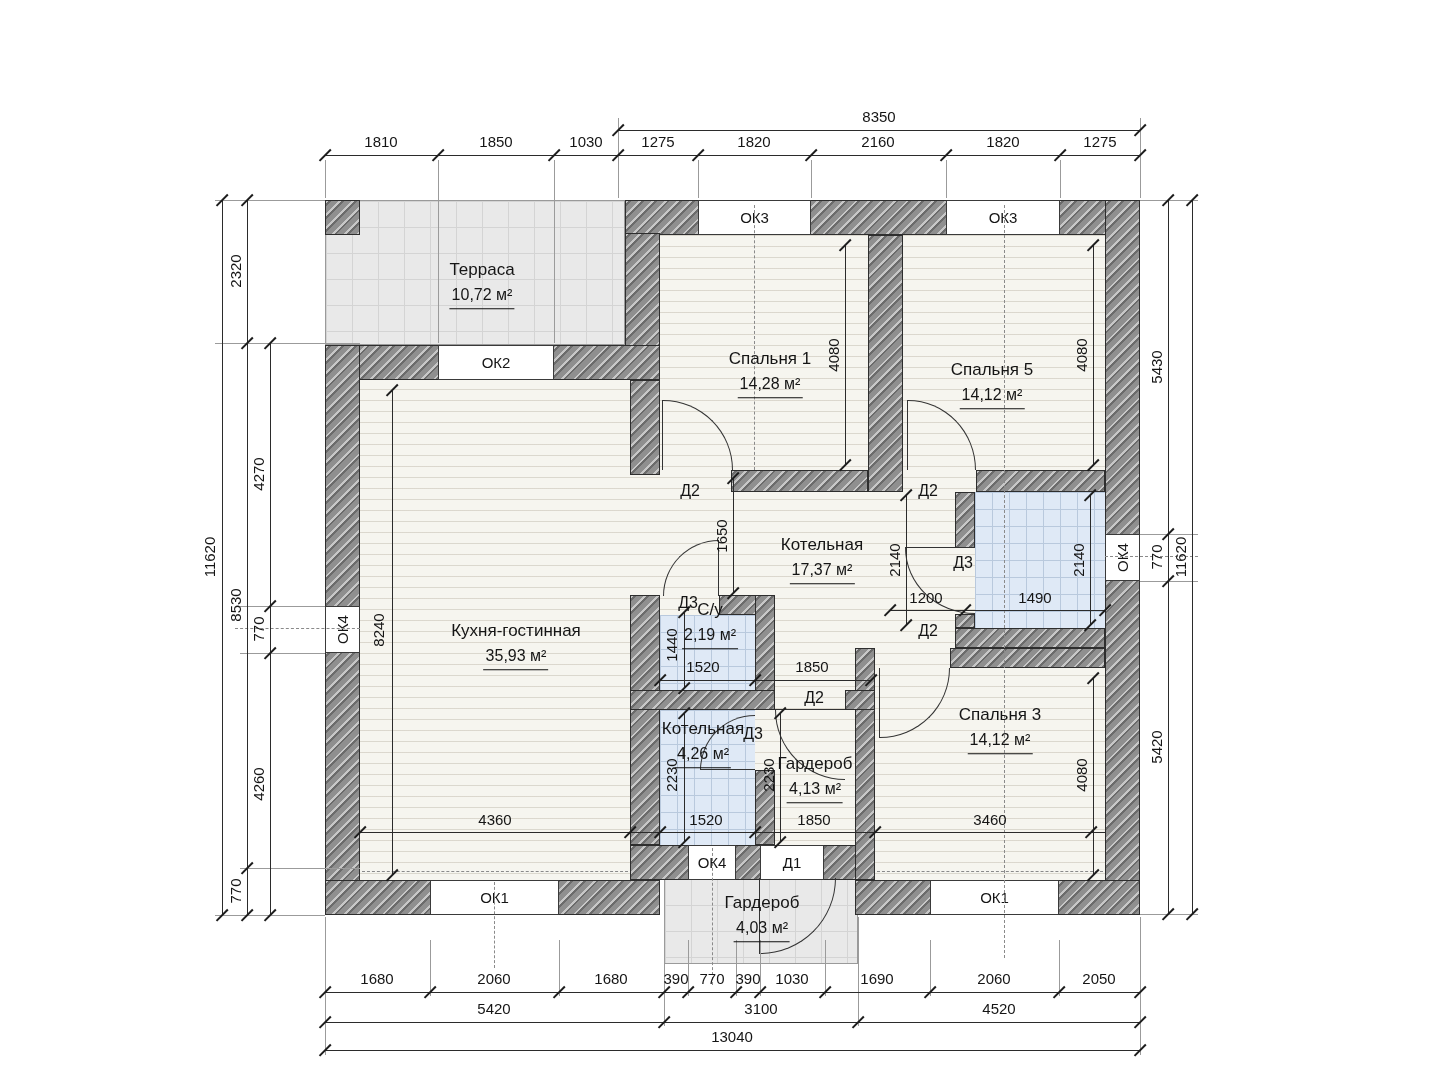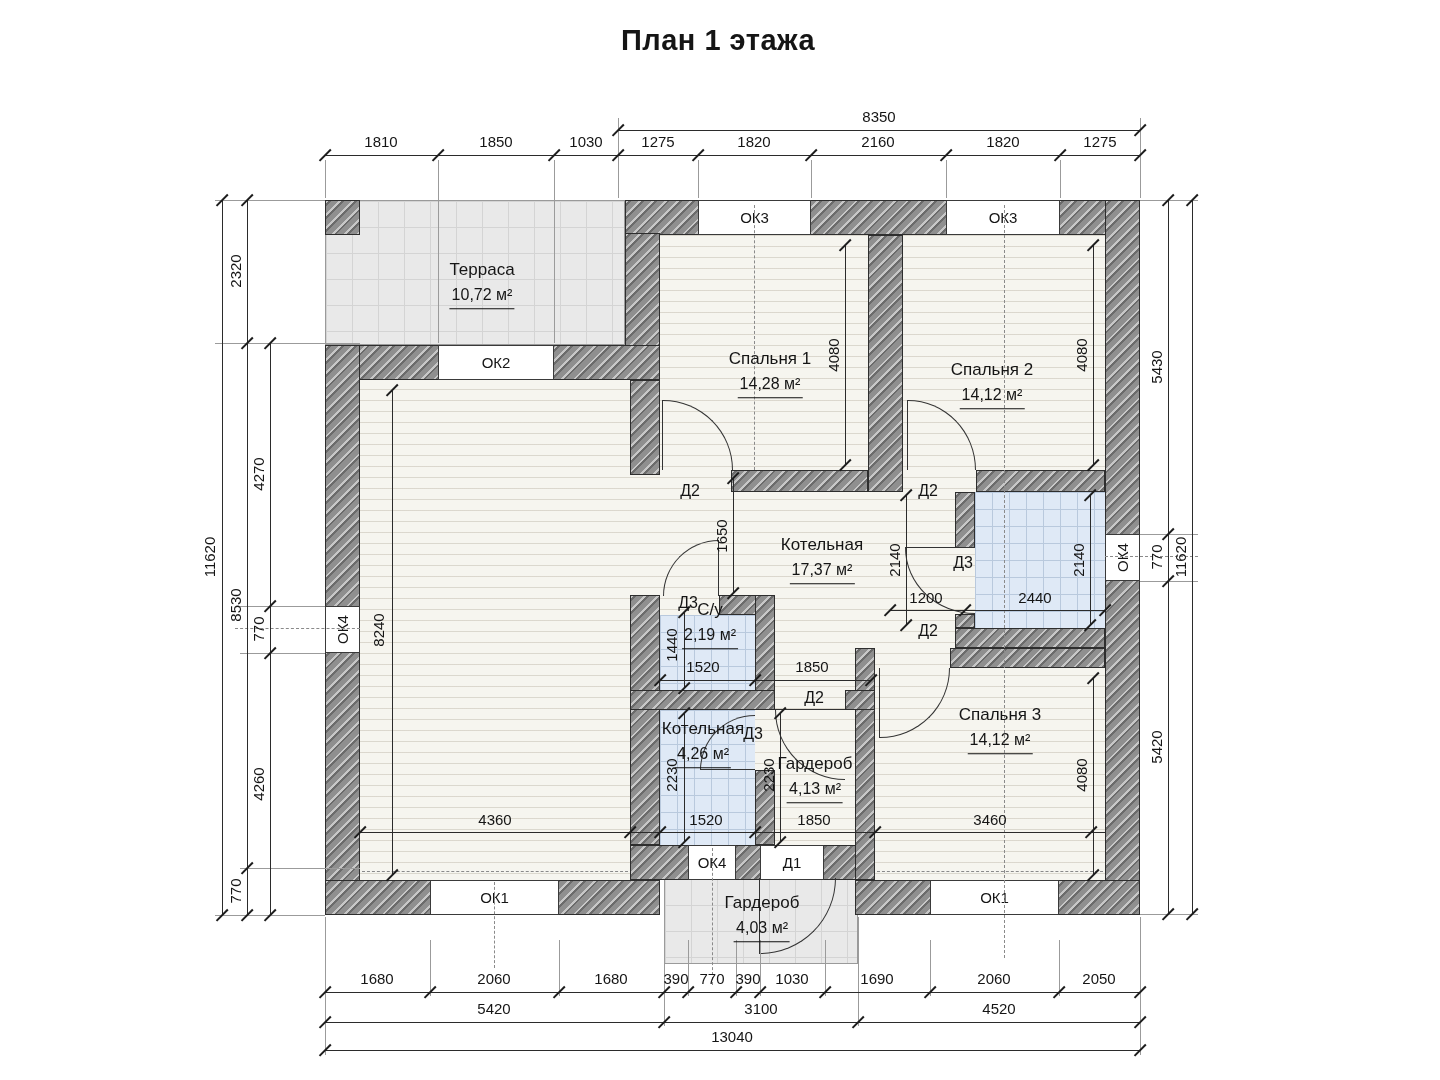--- a/index.html
+++ b/index.html
@@ -33,21 +33,20 @@
   .arc-br{border-left:none;border-top:none;border-radius:0 0 100% 0}
   .arc-bl{border-right:none;border-top:none;border-radius:0 0 0 100%}
   .arc-tl{border-right:none;border-bottom:none;border-radius:100% 0 0 0}
   .leaf{position:absolute;background:#333}
 </style>
 </head>
 <body>
 
 <div class="canvas">
 
-  <div class="title">План 1 этажа</div>
 
   <div class="brick" style="left:360px;top:235px;width:745px;height:645px"></div>
   <div class="tileg" style="left:325px;top:200px;width:300px;height:145px"></div>
   <div class="tileg" style="left:664px;top:878px;width:194px;height:86px"></div>
   <div class="tileb" style="left:975px;top:492px;width:130px;height:136px"></div>
   <div class="tileb" style="left:660px;top:615px;width:95px;height:75px"></div>
   <div class="tileb" style="left:660px;top:710px;width:95px;height:135px"></div>
 
   <div class="wall" style="left:325px;top:200px;width:35px;height:35px"></div>
   <div class="wall" style="left:625px;top:200px;width:515px;height:35px"></div>
@@ -305,21 +304,21 @@
   <span class="dt" style="left:999px;top:1008px">4520</span>
   <span class="dt" style="left:732px;top:1036px">13040</span>
 
   <span class="dt" style="left:495px;top:819px">4360</span>
   <span class="dt" style="left:706px;top:819px">1520</span>
   <span class="dt" style="left:814px;top:819px">1850</span>
   <span class="dt" style="left:990px;top:819px">3460</span>
   <span class="dt" style="left:703px;top:666px">1520</span>
   <span class="dt" style="left:812px;top:666px">1850</span>
   <span class="dt" style="left:926px;top:597px">1200</span>
-  <span class="dt" style="left:1035px;top:597px">2440</span>
+  <span class="dt" style="left:1035px;top:597px">1490</span>
   <span class="dtv" style="left:833px;top:355px">4080</span>
   <span class="dtv" style="left:1081px;top:355px">4080</span>
   <span class="dtv" style="left:1081px;top:775px">4080</span>
   <span class="dtv" style="left:378px;top:630px">8240</span>
   <span class="dtv" style="left:721px;top:536px">1650</span>
   <span class="dtv" style="left:894px;top:560px">2140</span>
   <span class="dtv" style="left:1078px;top:560px">2140</span>
   <span class="dtv" style="left:671px;top:645px">1440</span>
   <span class="dtv" style="left:671px;top:775px">2230</span>
   <span class="dtv" style="left:768px;top:775px">2230</span>
@@ -334,22 +333,26 @@
 
   <div class="rl" style="left:482px;top:283px">
     <div class="nm">Терраса</div>
     <div><span class="ar">10,72 м²</span></div>
   </div>
   <div class="rl" style="left:770px;top:372px">
     <div class="nm">Спальня 1</div>
     <div><span class="ar">14,28 м²</span></div>
   </div>
   <div class="rl" style="left:992px;top:383px">
-    <div class="nm">Спальня 2</div>
+    <div class="nm">Спальня 5</div>
     <div><span class="ar">14,12 м²</span></div>
+  </div>
+  <div class="rl" style="left:516px;top:644px">
+    <div class="nm">Кухня-гостинная</div>
+    <div><span class="ar">35,93 м²</span></div>
   </div>
   <div class="rl" style="left:822px;top:558px">
     <div class="nm">Котельная</div>
     <div><span class="ar">17,37 м²</span></div>
   </div>
   <div class="rl" style="left:710px;top:623px">
     <div class="nm">С/у</div>
     <div><span class="ar">2,19 м²</span></div>
   </div>
   <div class="rl" style="left:703px;top:742px">

